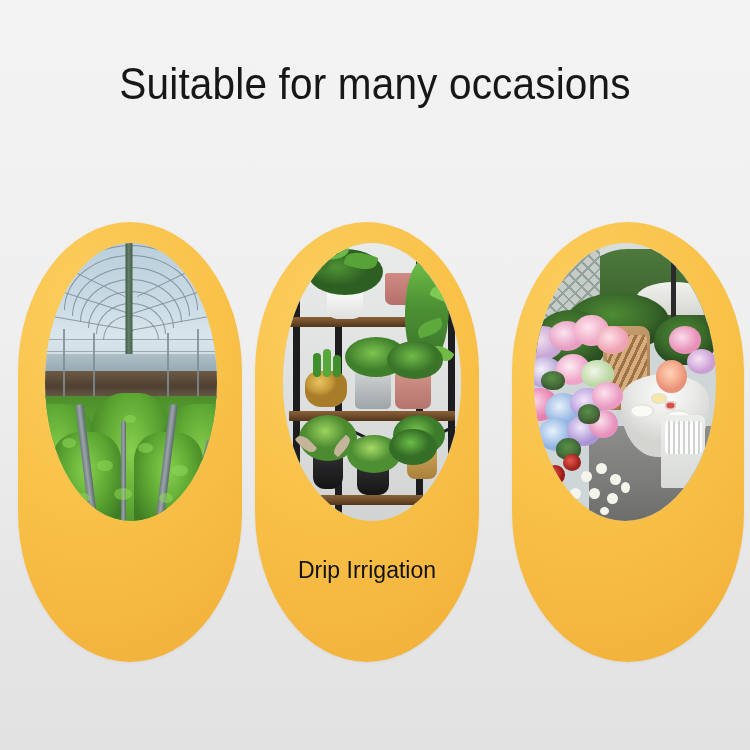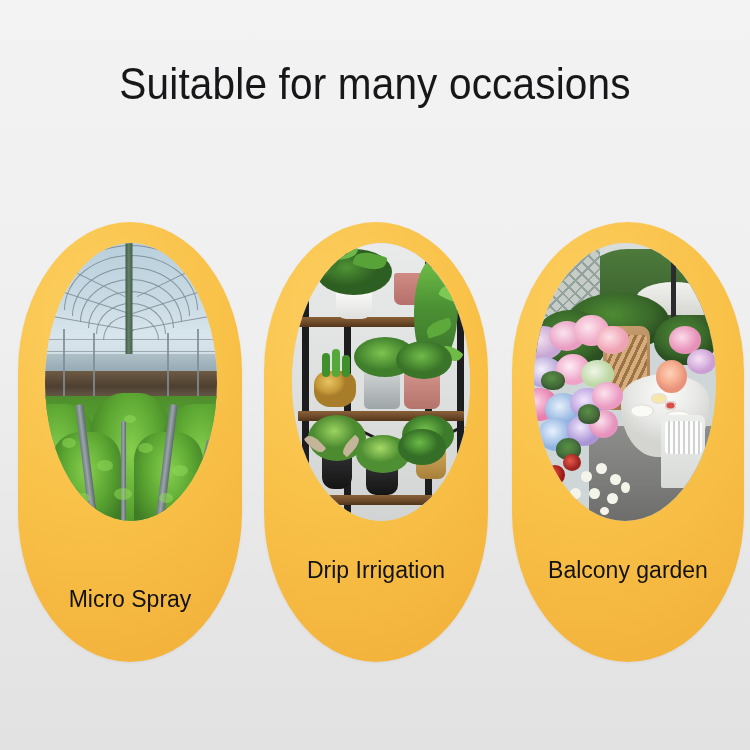--- a/index.html
+++ b/index.html
@@ -51,21 +51,21 @@
     top: 0;
     width: 224px;
     height: 440px;
     border-radius: 112px / 150px;
     background:
       radial-gradient(120% 85% at 32% 22%, #fcce5f 0%, #f9c249 48%, #f2b13a 100%);
     box-shadow: 0 1px 3px rgba(0,0,0,0.05);
     overflow: hidden;
   }
   .panel-1 { left: 18px; }
-  .panel-2 { left: 264px; }
+  .panel-2 { left: 255px; }
   .panel-3 { left: 512px; width: 232px; border-radius: 116px / 150px; }
 
   
   .photo {
     position: absolute;
     top: 21px;
     width: 172px;
     height: 278px;
     border-radius: 50%;
     overflow: hidden;
@@ -343,21 +343,20 @@
           <div class="gh-speck" style="left:30%;top:78%;width:16px;height:11px;"></div>
           <div class="gh-speck" style="left:54%;top:72%;width:15px;height:10px;"></div>
           <div class="gh-speck" style="left:74%;top:80%;width:16px;height:11px;"></div>
           <div class="gh-speck" style="left:40%;top:88%;width:18px;height:12px;"></div>
           <div class="gh-speck" style="left:18%;top:90%;width:14px;height:10px;"></div>
           <div class="gh-speck" style="left:66%;top:90%;width:14px;height:10px;"></div>
           <div class="gh-speck" style="left:46%;top:62%;width:12px;height:8px;"></div>
         </div>
       </div>
 
-      <div class="caption line-b">Micro Spray</div>
     </div>
 
     <div class="panel panel-2">
       <div class="photo">
         <div class="photo-inner">
           <div class="sh-wall"></div>
 
           <div class="sh-upright" style="left:10px;top:24px;height:250px;"></div>
           <div class="sh-upright" style="left:52px;top:10px;height:264px;"></div>
           <div class="sh-upright" style="right:38px;top:10px;height:264px;"></div>
@@ -466,17 +465,16 @@
           <div class="daisy" style="left:42%;top:83%;width:6%;height:4%;"></div>
           <div class="daisy" style="left:30%;top:88%;width:6%;height:4%;"></div>
           <div class="daisy" style="left:40%;top:90%;width:6%;height:4%;"></div>
           <div class="daisy" style="left:20%;top:88%;width:6%;height:4%;"></div>
           <div class="daisy" style="left:48%;top:86%;width:5%;height:4%;"></div>
           <div class="daisy" style="left:12%;top:92%;width:5%;height:3%;"></div>
           <div class="daisy" style="left:36%;top:95%;width:5%;height:3%;"></div>
         </div>
       </div>
 
-      <div class="caption single">Balcony garden</div>
     </div>
 
   </div>
 </div>
 
 </body></html>

